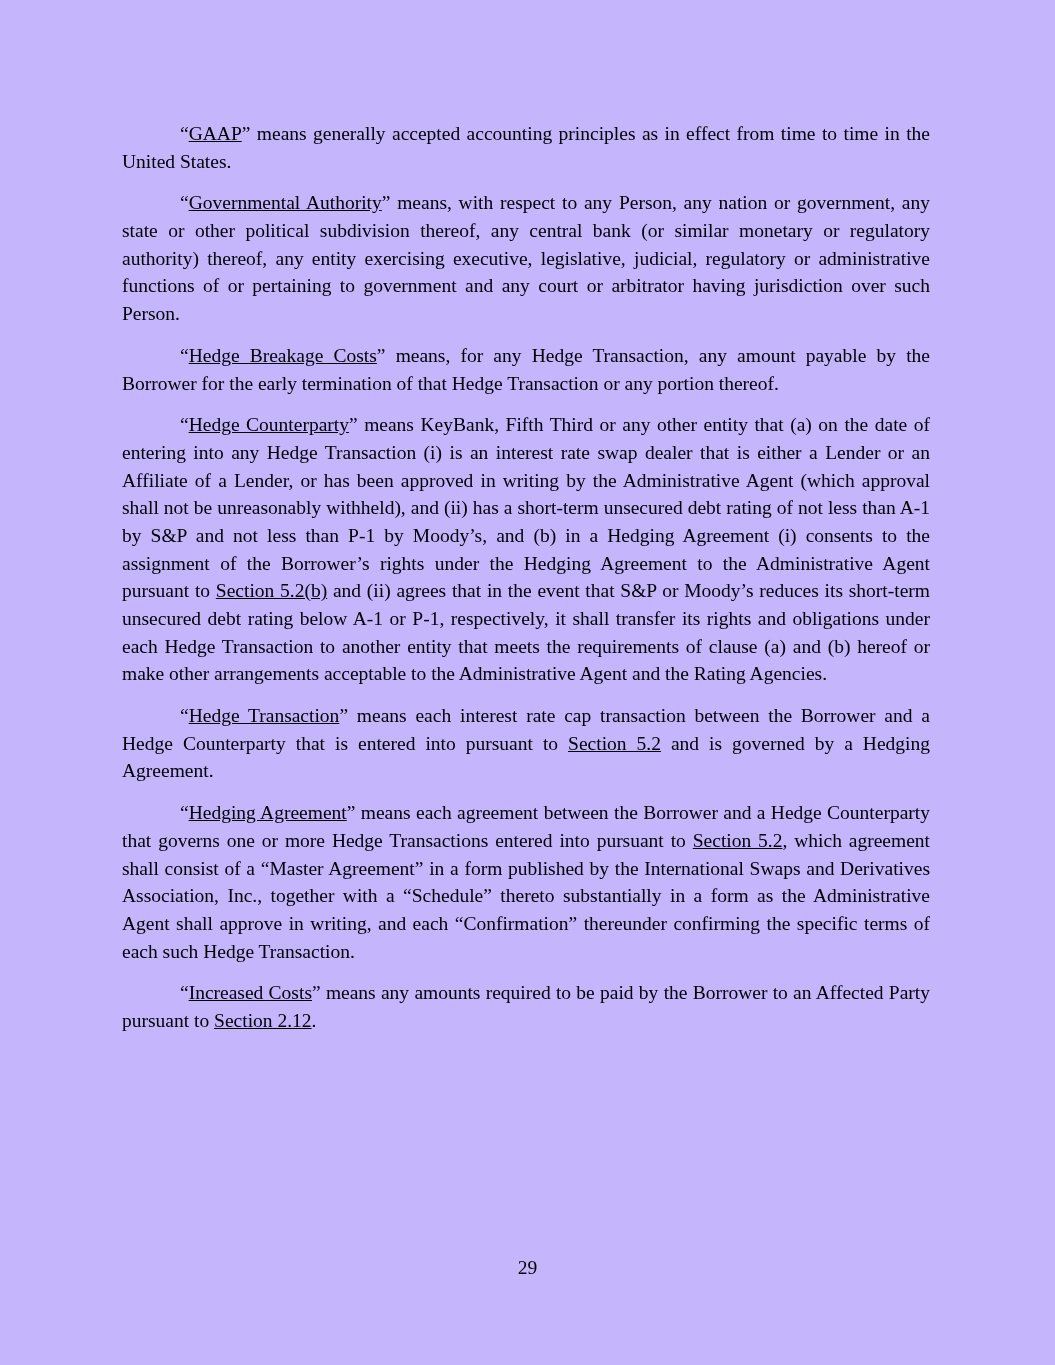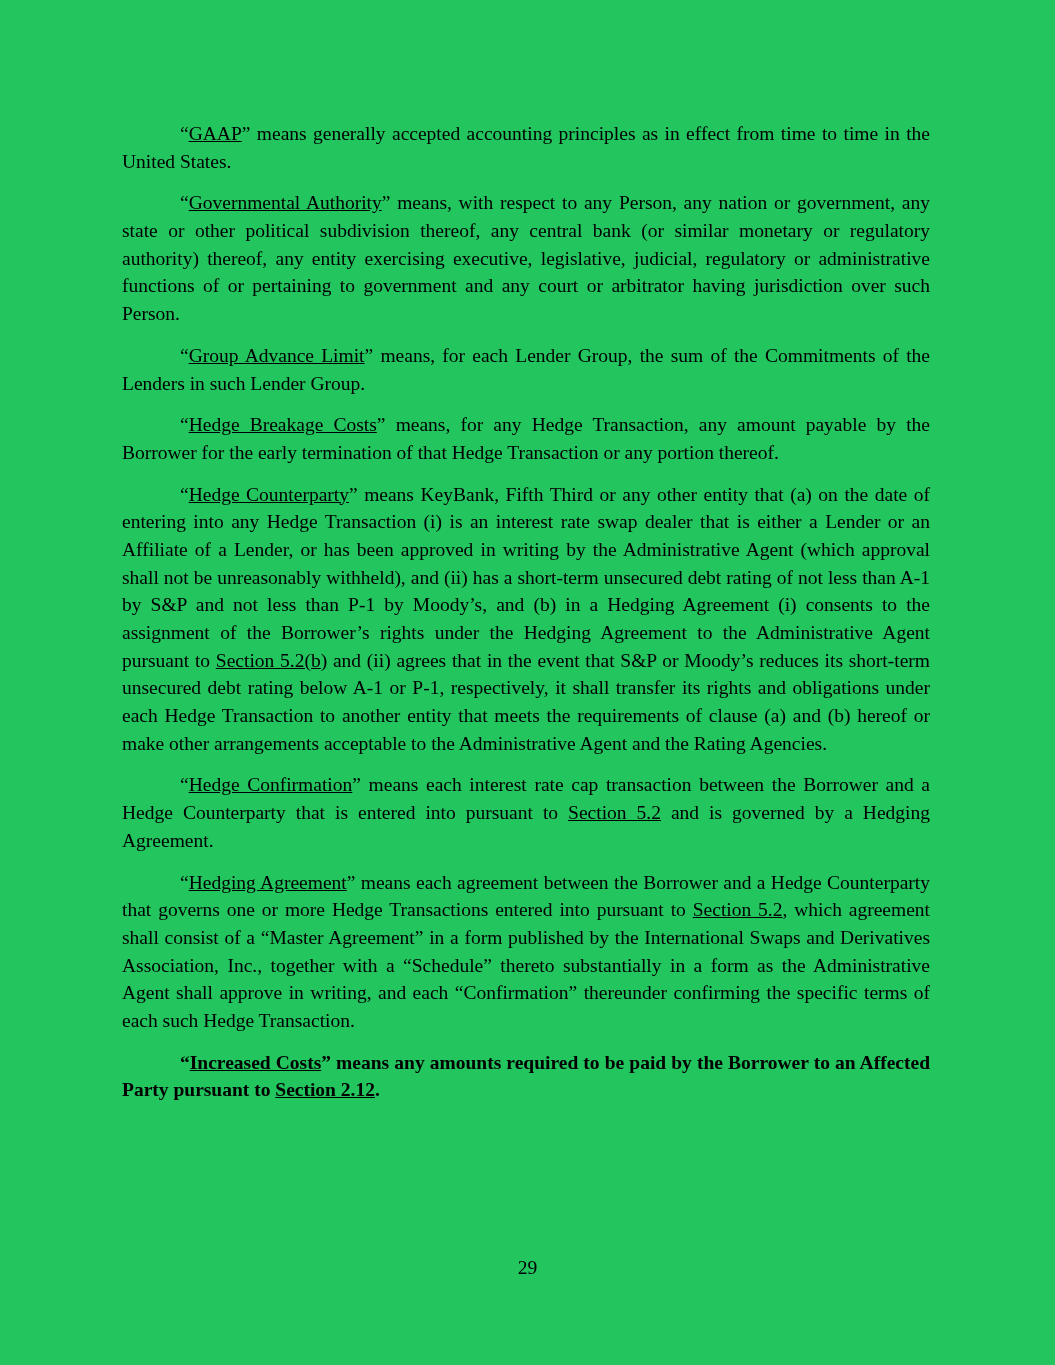--- a/index.html
+++ b/index.html
@@ -12,35 +12,34 @@
     height: 1365px;
     font-family: "Liberation Serif", serif;
     color: #000000;
   }
   .page {
     position: relative;
     width: 1055px;
     height: 1365px;
     box-sizing: border-box;
     padding: 120px 125px 40px 122px;
-    background: #22c55e;
+    background: #c4b5fd;
   }
   .doc-body {
     font-size: 19.5px;
     line-height: 1.42;
     text-align: justify;
     text-justify: inter-word;
   }
   .para {
     margin: 0 0 14px 0;
     text-indent: 58px;
   }
   .para:last-child {
     margin-bottom: 8px;
-    font-weight: bold;
   }
   .term {
     text-decoration: underline;
   }
   .xref {
     text-decoration: underline;
   }
   .page-number {
     position: absolute;
     left: 0;
@@ -58,36 +57,33 @@
   <div class="doc-body">
 
     <p class="para">
       <span>“</span><span class="term">GAAP</span><span>” means generally accepted accounting principles as in effect from time to time in the United States.</span>
     </p>
 
     <p class="para">
       <span>“</span><span class="term">Governmental Authority</span><span>” means, with respect to any Person, any nation or government, any state or other political subdivision thereof, any central bank (or similar monetary or regulatory authority) thereof, any entity exercising executive, legislative, judicial, regulatory or administrative functions of or pertaining to government and any court or arbitrator having jurisdiction over such Person.</span>
     </p>
 
-    <p class="para">
-      <span>“</span><span class="term">Group Advance Limit</span><span>” means, for each Lender Group, the sum of the Commitments of the Lenders in such Lender Group.</span>
-    </p>
 
 
     <p class="para">
       <span>“</span><span class="term">Hedge Breakage Costs</span><span>” means, for any Hedge Transaction, any amount payable by the Borrower for the early termination of that Hedge Transaction or any portion thereof.</span>
     </p>
 
 
     <p class="para">
       <span>“</span><span class="term">Hedge Counterparty</span><span>” means KeyBank, Fifth Third or any other entity that (a) on the date of entering into any Hedge Transaction (i) is an interest rate swap dealer that is either a Lender or an Affiliate of a Lender, or has been approved in writing by the Administrative Agent (which approval shall not be unreasonably withheld), and (ii) has a short-term unsecured debt rating of not less than A-1 by S&amp;P and not less than P-1 by Moody’s, and (b) in a Hedging Agreement (i) consents to the assignment of the Borrower’s rights under the Hedging Agreement to the Administrative Agent pursuant to </span><span class="xref">Section 5.2(b)</span><span> and (ii) agrees that in the event that S&amp;P or Moody’s reduces its short-term unsecured debt rating below A-1 or P-1, respectively, it shall transfer its rights and obligations under each Hedge Transaction to another entity that meets the requirements of clause (a) and (b) hereof or make other arrangements acceptable to the Administrative Agent and the Rating Agencies.</span>
     </p>
 
     <p class="para">
-      <span>“</span><span class="term">Hedge Confirmation</span><span>” means each interest rate cap transaction between the Borrower and a Hedge Counterparty that is entered into pursuant to </span><span class="xref">Section 5.2</span><span> and is governed by a Hedging Agreement.</span>
+      <span>“</span><span class="term">Hedge Transaction</span><span>” means each interest rate cap transaction between the Borrower and a Hedge Counterparty that is entered into pursuant to </span><span class="xref">Section 5.2</span><span> and is governed by a Hedging Agreement.</span>
     </p>
 
     <p class="para">
       <span>“</span><span class="term">Hedging Agreement</span><span>” means each agreement between the Borrower and a Hedge Counterparty that governs one or more Hedge Transactions entered into pursuant to </span><span class="xref">Section 5.2</span><span>, which agreement shall consist of a “Master Agreement” in a form published by the International Swaps and Derivatives Association, Inc., together with a “Schedule” thereto substantially in a form as the Administrative Agent shall approve in writing, and each “Confirmation” thereunder confirming the specific terms of each such Hedge Transaction.</span>
     </p>
 
 
     <p class="para">
       <span>“</span><span class="term">Increased Costs</span><span>” means any amounts required to be paid by the Borrower to an Affected Party pursuant to </span><span class="xref">Section 2.12</span><span>.</span>
     </p>

